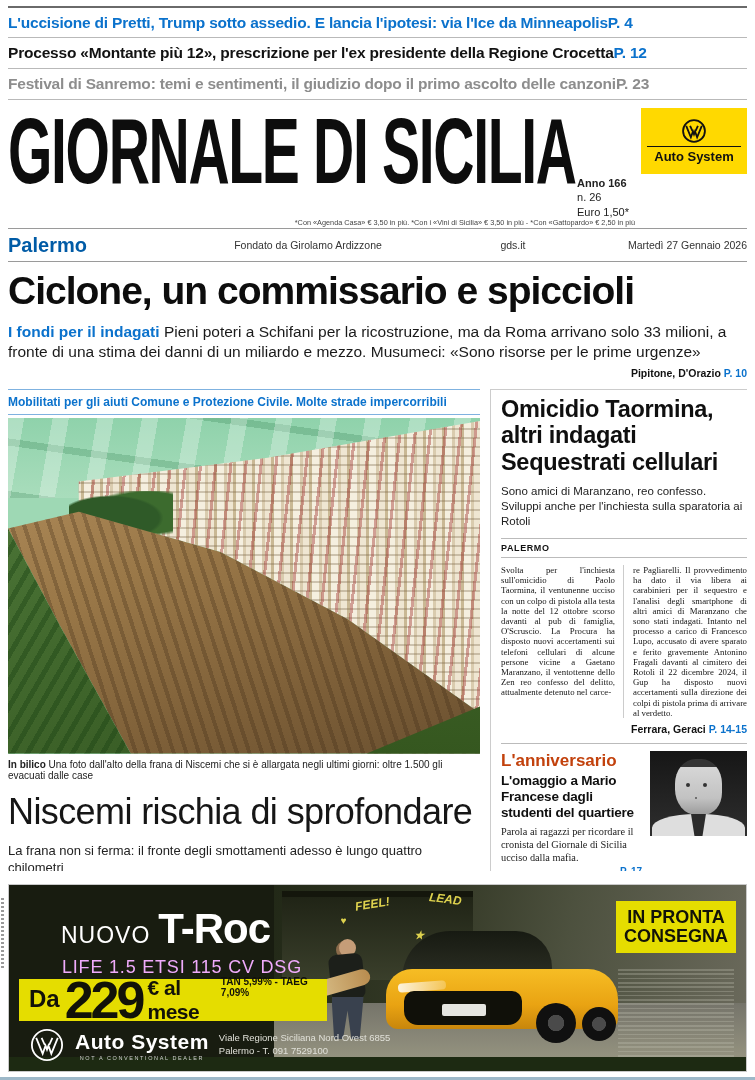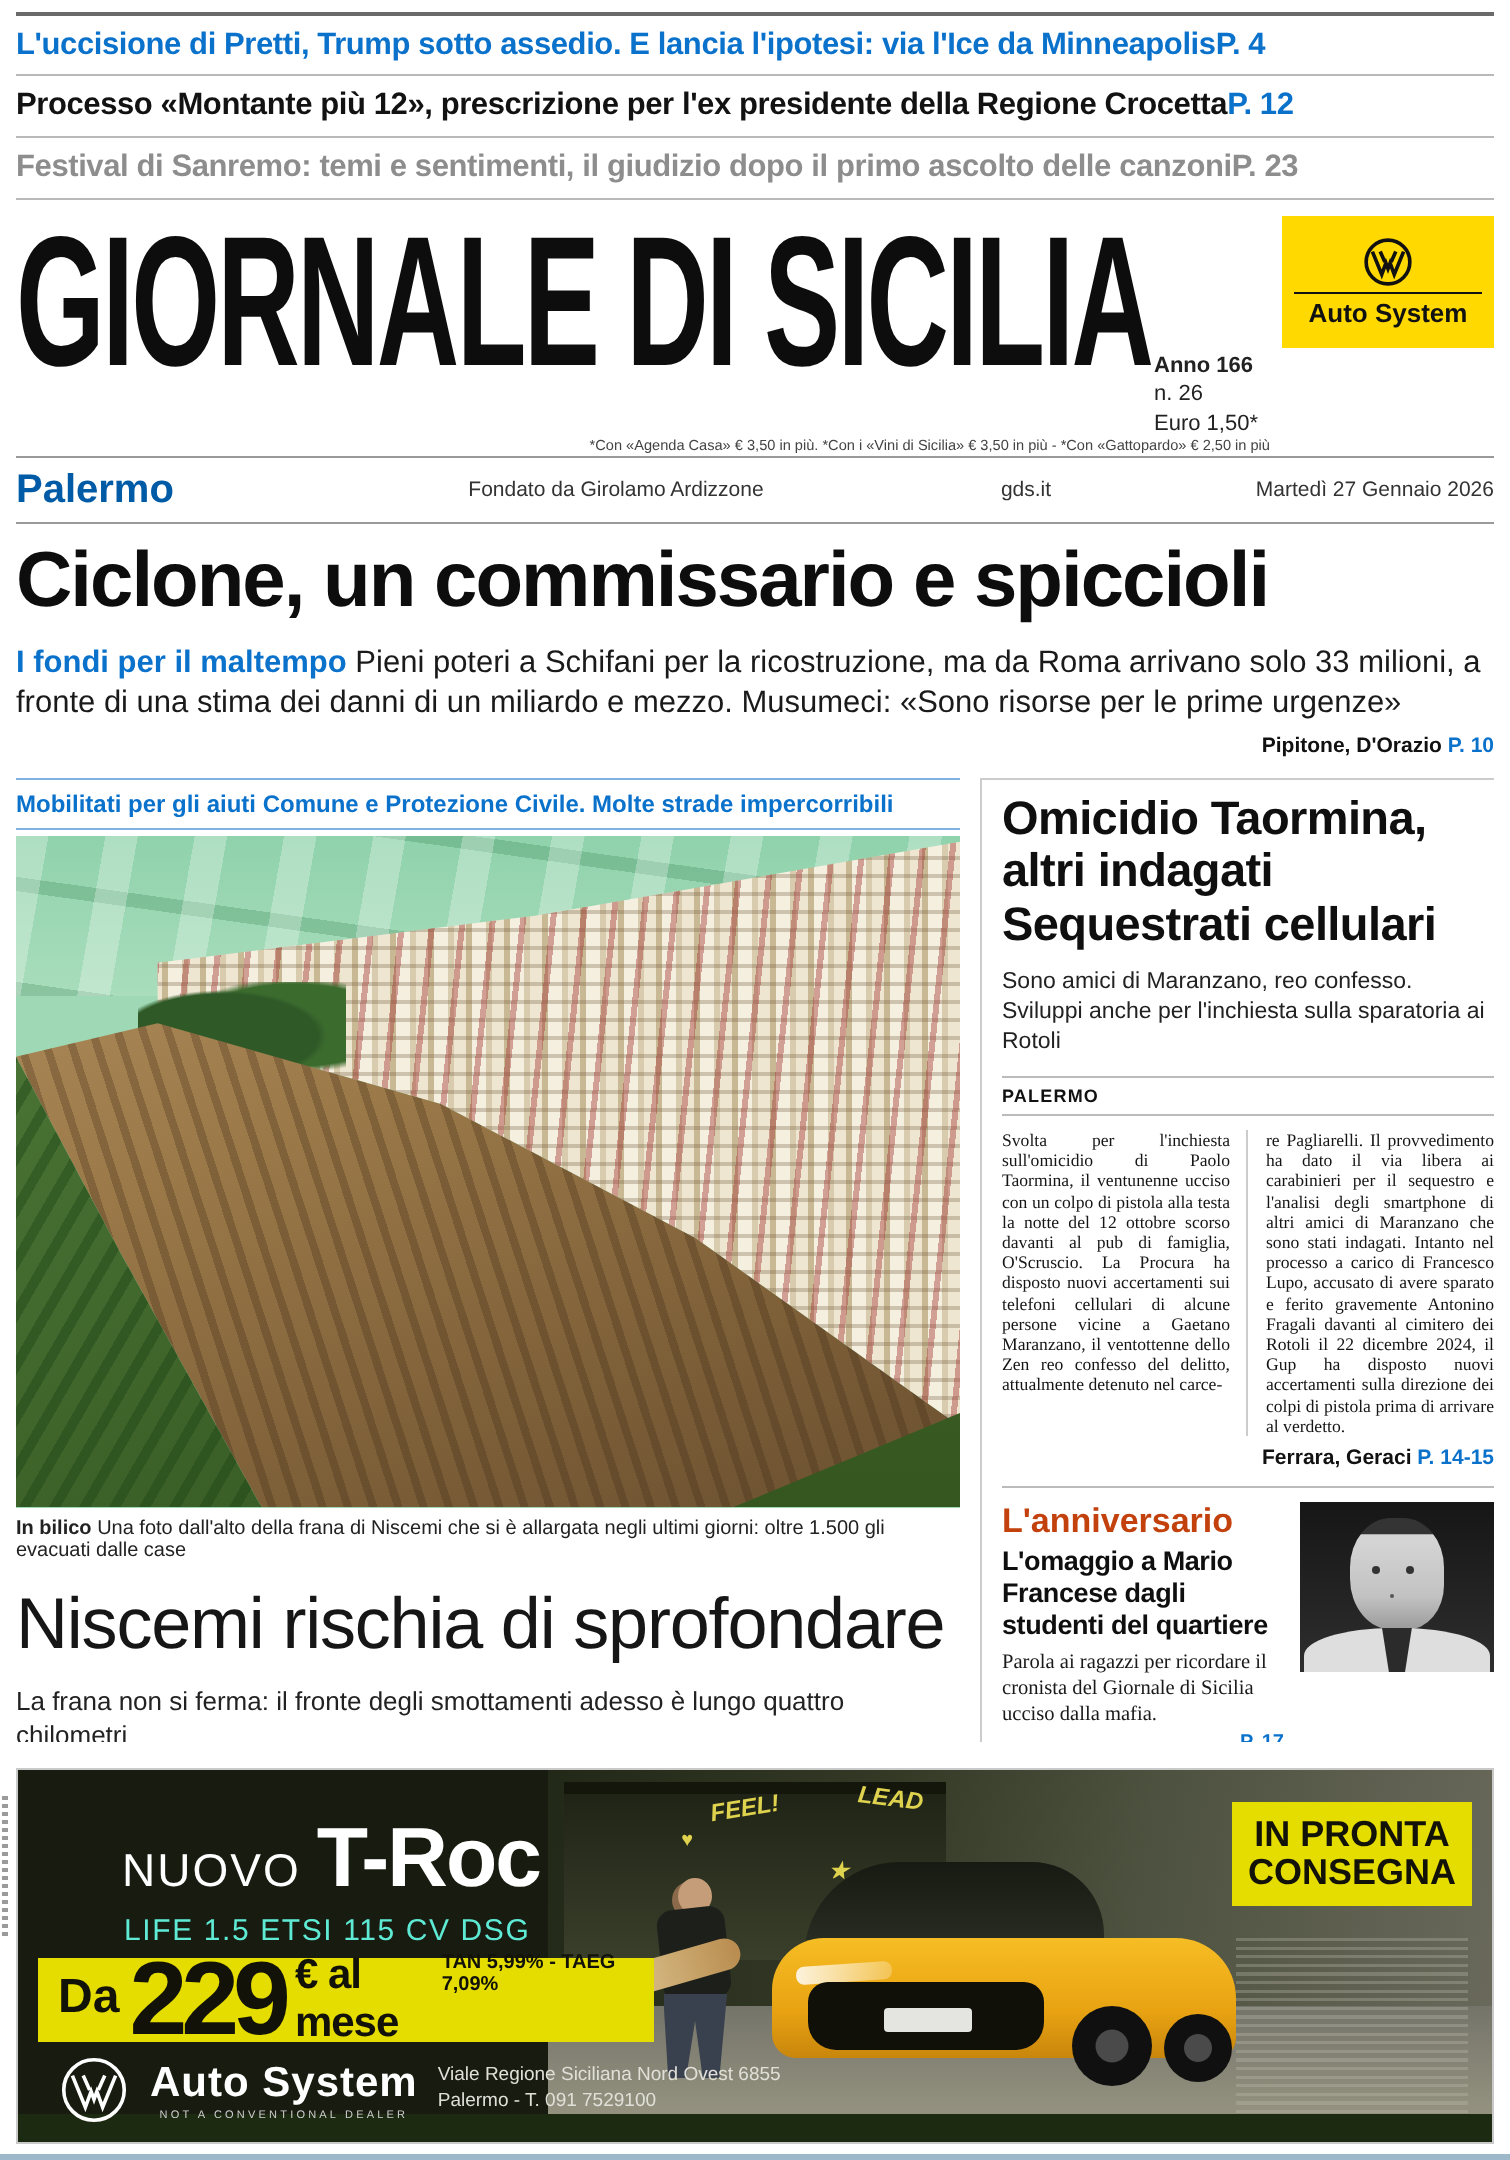--- a/index.html
+++ b/index.html
@@ -133,21 +133,21 @@
 
   .doodle { position:absolute; color:#ded24e; font-weight:800; font-style:italic; font-size:12px; }
   .d1 { left:47%; top:12px; transform:rotate(-9deg); }
   .d2 { left:57%; top:7px; transform:rotate(7deg); }
   .d-heart { left:45%; top:30px; font-size:10px; }
   .d-star { left:55%; top:44px; font-size:11px; }
 
   .ad-nuovo-row { position:absolute; left:52px; top:20px; color:#fff; white-space:nowrap; }
   .ad-nuovo { font-size:23px; letter-spacing:1px; font-weight:400; }
   .ad-model { font-size:42px; font-weight:900; letter-spacing:-1px; margin-left:8px; }
-  .ad-trim { position:absolute; left:53px; top:72px; color:#5eead4; font-size:15px; letter-spacing:.8px; }
+  .ad-trim { position:absolute; left:53px; top:72px; color:#f0abfc; font-size:18px; letter-spacing:.8px; }
   .ad-banner { position:absolute; left:10px; top:94px; width:308px; height:42px; background:#e5dd00; color:#121208; display:flex; align-items:center; padding:0 10px; gap:5px; }
   .ad-da { font-size:24px; font-weight:900; align-self:flex-end; padding-bottom:8px; }
   .ad-price { font-size:52px; font-weight:900; letter-spacing:-3px; line-height:1; }
   .ad-right { display:flex; flex-direction:row; justify-content:center; }
   .ad-mese { font-size:21px; font-weight:900; letter-spacing:-0.5px; }
   .ad-rates { font-size:10px; font-weight:800; }
   .ad-dealer { position:absolute; left:20px; bottom:8px; display:flex; align-items:center; gap:10px; color:#fff; }
   .ad-dealer svg { width:36px; height:36px; color:#fff; }
   .ad-dealer-name { font-size:21px; font-weight:700; letter-spacing:.5px; }
   .ad-tagline { font-size:5.5px; letter-spacing:1.6px; color:#cfcfcf; text-align:center; margin-top:1px; }
@@ -200,21 +200,21 @@
 
   <div class="infobar">
     <span class="edition">Palermo</span>
     <span class="founded">Fondato da Girolamo Ardizzone</span>
     <span class="site">gds.it</span>
     <span class="date">Martedì 27 Gennaio 2026</span>
   </div>
 
   <section class="lead">
     <h1>Ciclone, un commissario e spiccioli</h1>
-    <p class="standfirst"><span class="kicker-inline">I fondi per il maltempo</span> <span>Pieni poteri a Schifani per la ricostruzione, ma da Roma arrivano solo 33 milioni, a fronte di una stima dei danni di un miliardo e mezzo. Musumeci: «Sono risorse per le prime urgenze»</span></p>
+    <p class="standfirst"><span class="kicker-inline">I fondi per il indagati</span> <span>Pieni poteri a Schifani per la ricostruzione, ma da Roma arrivano solo 33 milioni, a fronte di una stima dei danni di un miliardo e mezzo. Musumeci: «Sono risorse per le prime urgenze»</span></p>
     <div class="byline"><span class="by-name">Pipitone, D'Orazio</span> <span class="by-page">P. 10</span></div>
   </section>
 
   <div class="columns">
 
     <div class="col-left">
       <div class="photo-kicker">Mobilitati per gli aiuti Comune e Protezione Civile. Molte strade impercorribili</div>
       <div class="photo">
         <div class="p-fields"></div>
         <div class="p-town"></div>

